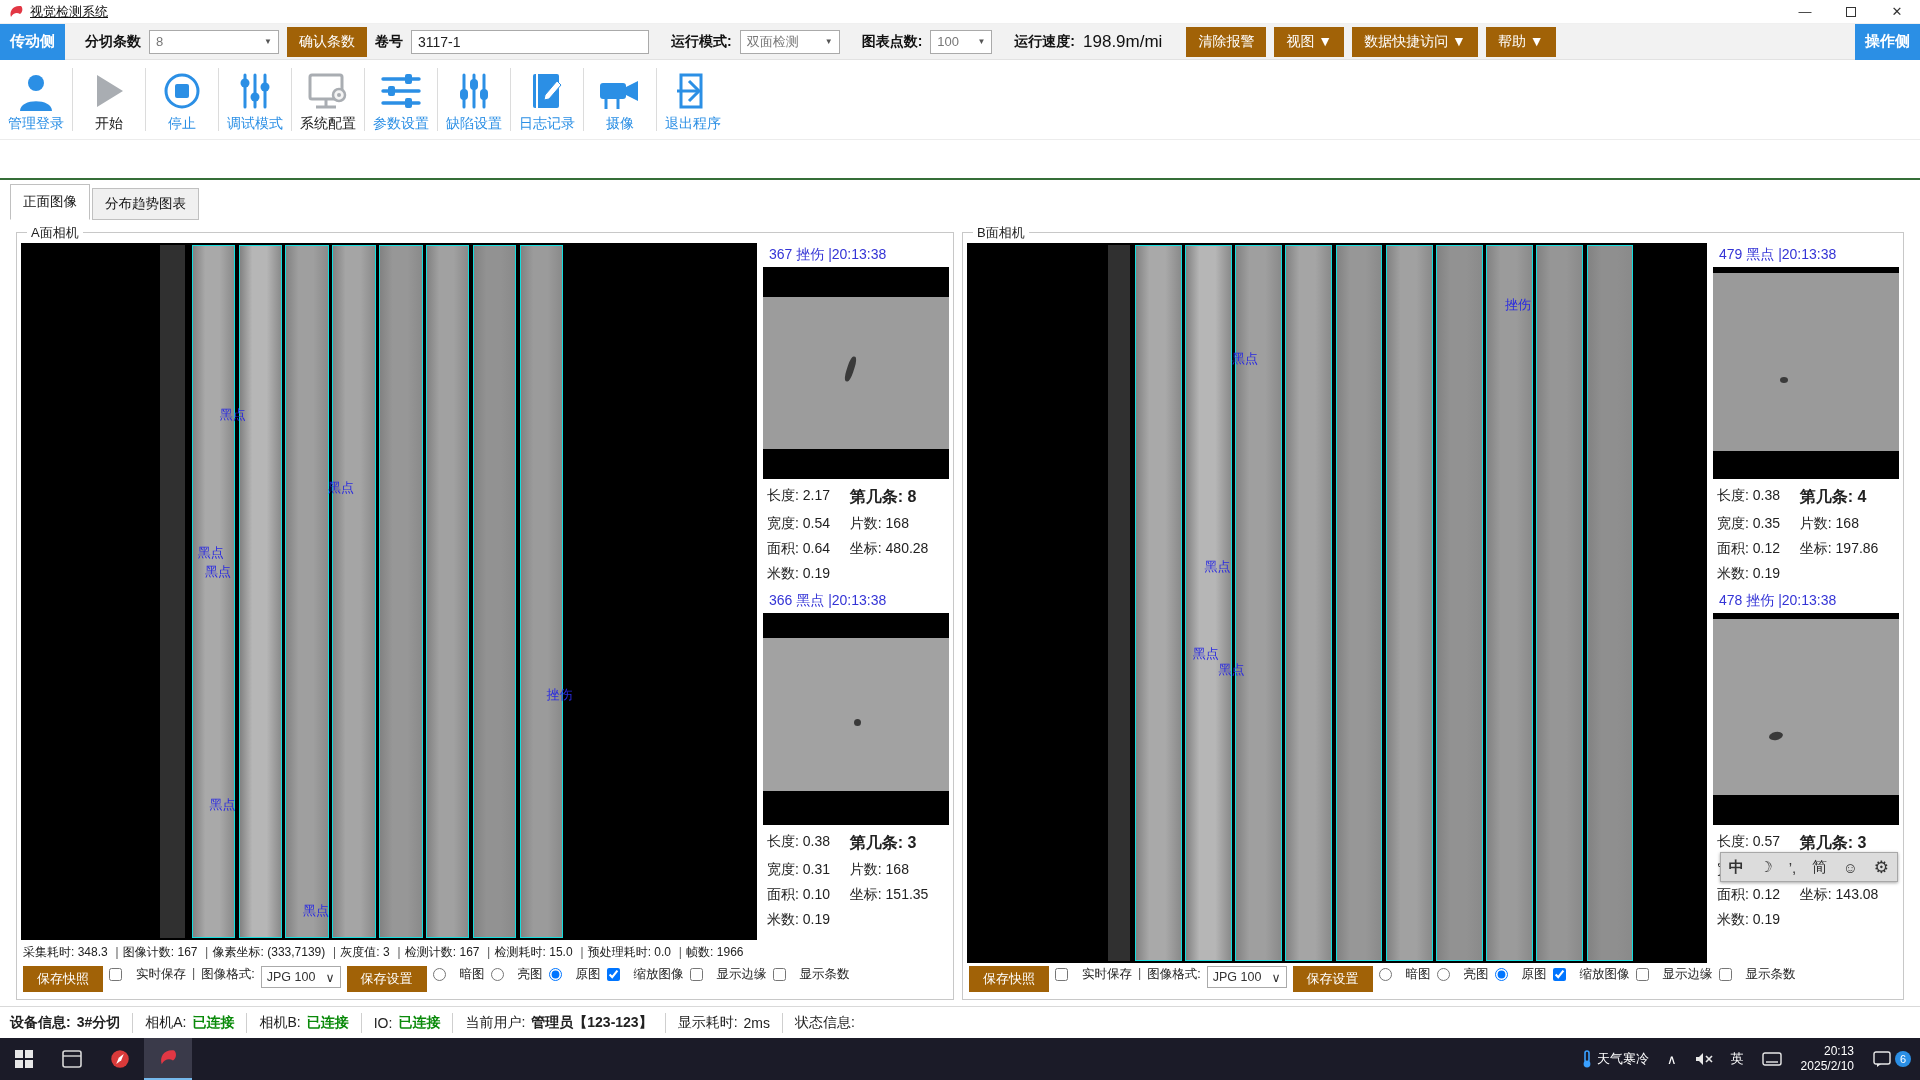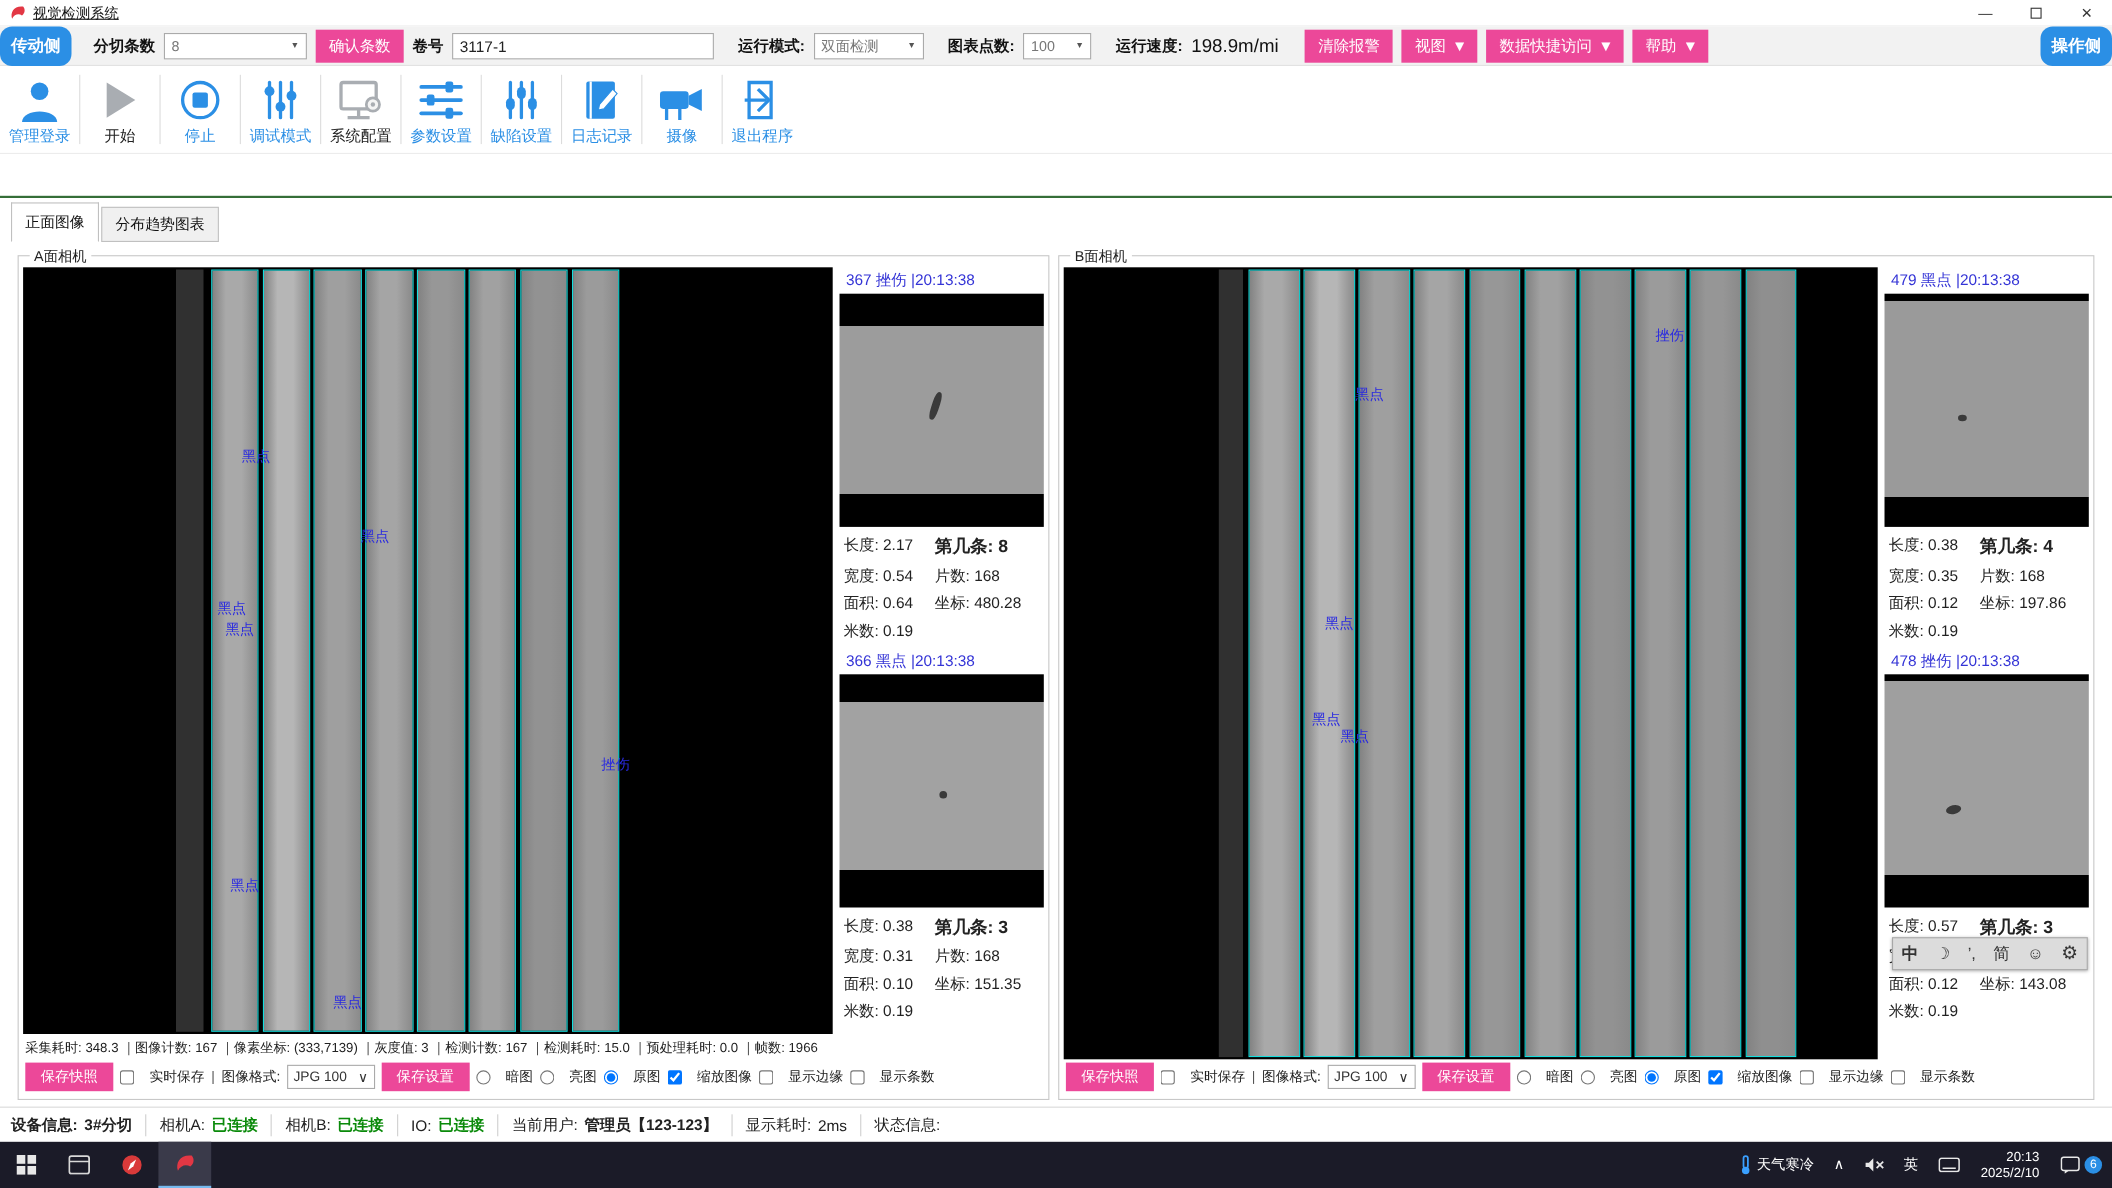--- a/index.html
+++ b/index.html
@@ -12,24 +12,24 @@
     display:flex; align-items:center; padding-left:8px; border-bottom:1px solid #f0f0f0;}
   .titlebar .apptitle { font-size:13px; color:#111; margin-left:6px;text-decoration:underline; }
   .wincontrols { margin-left:auto; display:flex; height:100%; }
   .wincontrols span { width:46px; display:flex; align-items:center; justify-content:center;
     font-size:13px; color:#333; }
   .maxbox { width:10px; height:10px; border:1px solid #333; display:inline-block; }
 
   
   .toolbar { position:absolute; left:0; top:24px; width:1920px; height:36px; background:#f2f2f2;
     display:flex; align-items:center; gap:8px; border-bottom:1px solid #e2e2e2; }
-  .btn-blue { background:#ec4899; color:#fff; font-size:14px; padding:6px 12px;
-    border:none; cursor:pointer; white-space:nowrap;font-family:Liberation Mono, monospace; }
+  .btn-blue { background:#a16207; color:#fff; font-size:14px; padding:6px 12px;
+    border:none; cursor:pointer; white-space:nowrap; }
   .side-btn { height:36px; display:flex; align-items:center; padding:0 10px; background:#2b8fe5;
-    color:#fff; font-size:15px; font-weight:bold;border-radius:11px; }
+    color:#fff; font-size:15px; font-weight:bold; }
   .tlabel { font-size:14px; font-weight:bold; color:#111; white-space:nowrap; }
   .tselect { background:#fff; border:1px solid #aaa; height:24px; display:flex; align-items:center;
     padding:0 6px; font-size:13px; color:#777; position:relative; }
   .tselect .arrow { margin-left:auto; font-size:8px; color:#555; padding-left:10px; }
   .tinput { height:24px; border:1px solid #aaa; font-size:14px; padding:0 6px; color:#222;
     font-family:"Liberation Sans","DejaVu Sans",sans-serif; }
   .speedval { font-size:17px; color:#111; white-space:nowrap; }
   .spacer { flex:1; }
 
   
@@ -80,21 +80,21 @@
   .thumb-a2 { background:linear-gradient(#000 0 12%, #a2a2a2 12% 84%, #000 84% 100%); }
   .thumb-b1 { background:linear-gradient(#000 0 3%, #9a9a9a 3% 87%, #000 87% 100%); }
   .thumb-b2 { background:linear-gradient(#000 0 3%, #9f9f9f 3% 86%, #000 86% 100%); }
   .dinfo { display:grid; grid-template-columns:46% 54%; row-gap:7px; padding:8px 2px 6px 4px;
     font-size:14px; color:#222; }
   .dinfo .big { font-weight:bold; font-size:16px; }
 
   
   .camstatus { font-size:12px; color:#222; padding:4px 2px 2px 2px; white-space:nowrap;
     overflow:hidden; }
-  .camctrl { display:flex; align-items:center; gap:6px; padding:3px 2px; font-size:12.5px;
+  .camctrl { display:flex; align-items:flex-start; gap:6px; padding:3px 2px; font-size:12.5px;
     color:#222; white-space:nowrap; }
   .camctrl .btn-blue { font-size:13px; padding:4px 14px; }
   .camctrl label { display:flex; align-items:center; gap:14px; }
   .fmt-select { background:#fff; border:1px solid #aaa; height:22px; display:flex;
     align-items:center; padding:0 5px; font-size:12.5px; color:#333; gap:10px; }
   .vbar { color:#555; }
 
   
   .appstatus { position:absolute; left:0; top:1006px; width:1920px; height:32px; background:#fff;
     border-top:1px solid #d9d9d9; display:flex; align-items:center; font-size:14px; color:#222;

